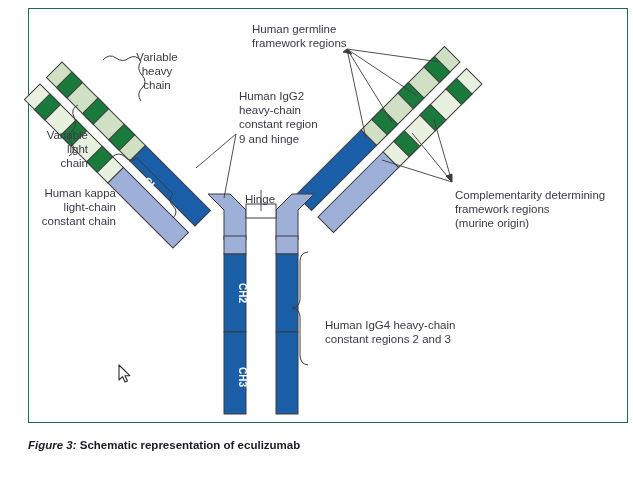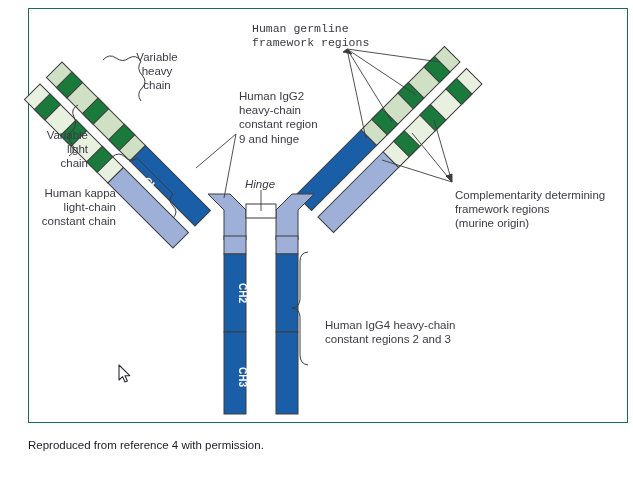--- a/index.html
+++ b/index.html
@@ -136,27 +136,30 @@
 
 <div class="lbl lbl-r" style="left:8px;top:186px;width:108px;">Human kappa
 light-chain
 constant chain</div>
 
 <div class="lbl" style="left:239px;top:89px;width:105px;">Human IgG2
 heavy-chain
 constant region
 9 and hinge</div>
 
-<div class="lbl" style="left:245px;top:177px;width:44px;font-style:italic;">Hinge</div>
+<div class="lbl" style="left:245px;top:192px;width:44px;">Hinge</div>
 
-<div class="lbl" style="left:252px;top:22px;width:120px;font-family:Liberation Mono, monospace;">Human germline
+<div class="lbl" style="left:252px;top:22px;width:120px;">Human germline
 framework regions</div>
 
 <div class="lbl" style="left:455px;top:188px;width:175px;">Complementarity determining
 framework regions
 (murine origin)</div>
 
 <div class="lbl" style="left:325px;top:318px;width:170px;">Human IgG4 heavy-chain
 constant regions 2 and 3</div>
 
 <div id="caption">
-  <div class="cap-sub">Reproduced from reference 4 with permission.</div>
+  <div class="cap-title">
+    <span class="fig">Figure 3:</span>
+    <span>Schematic representation of eculizumab</span>
+  </div>
 </div>
 
 </body></html>

